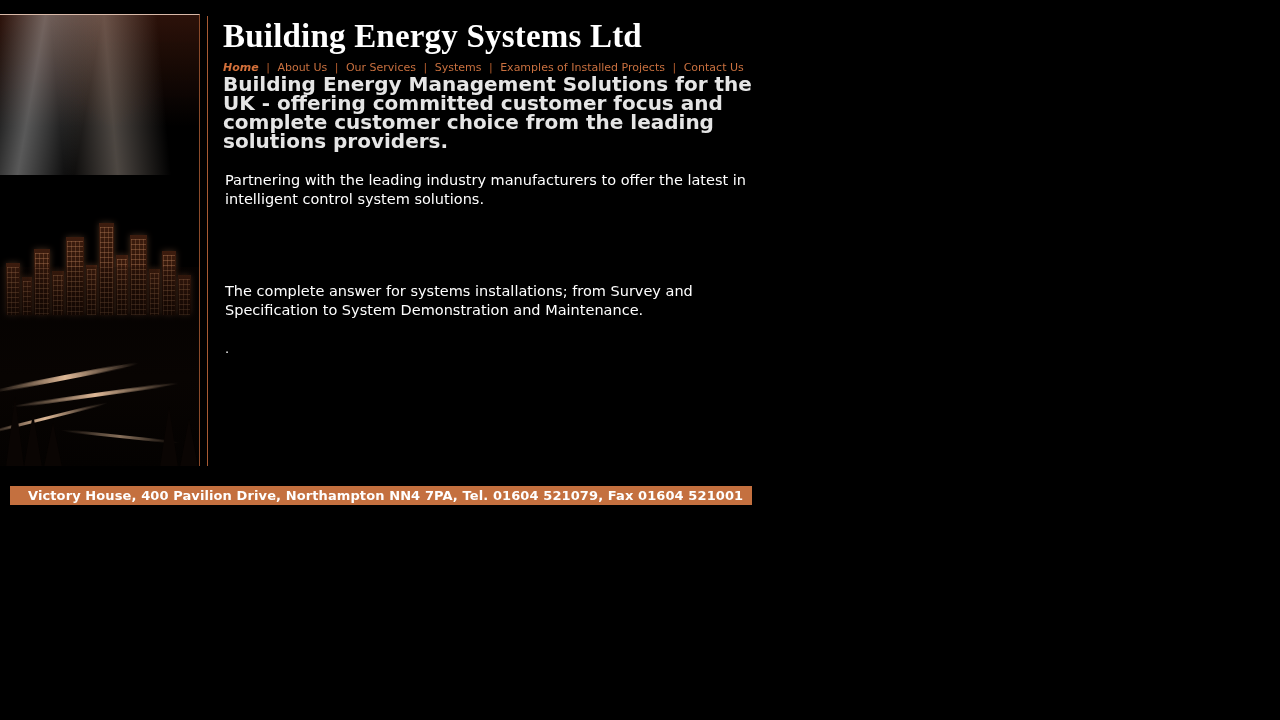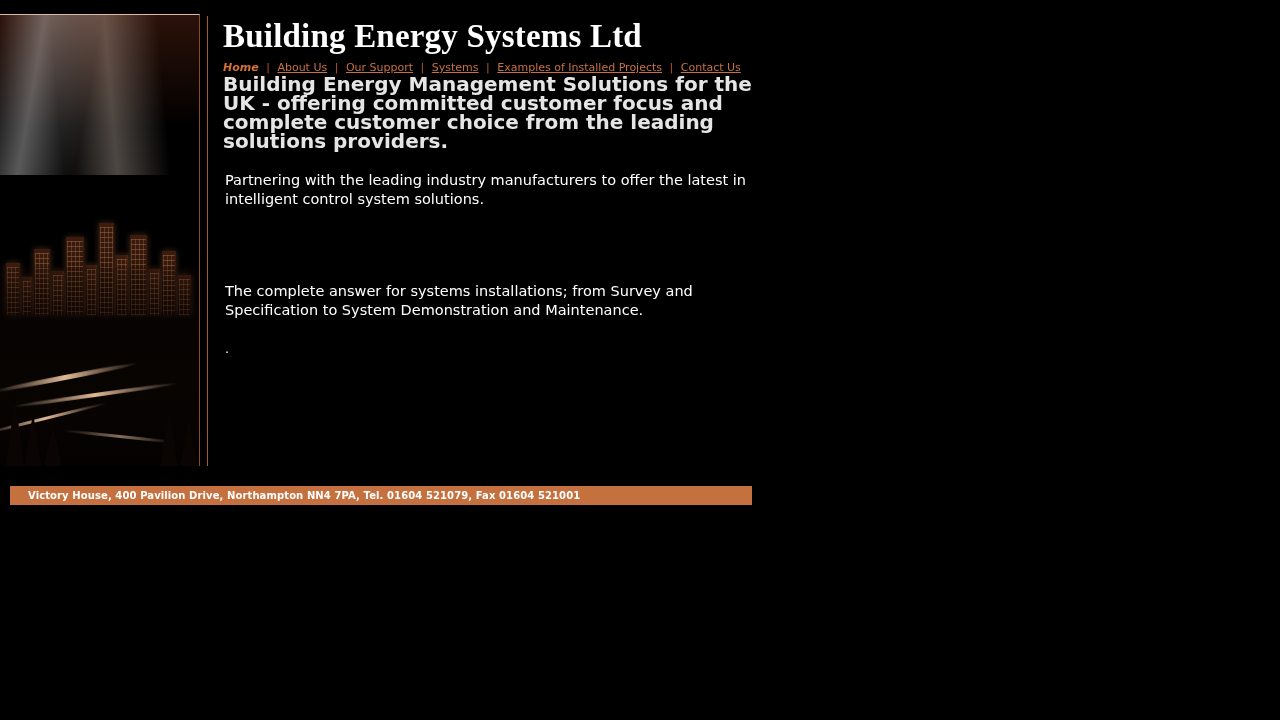--- a/index.html
+++ b/index.html
@@ -129,21 +129,20 @@
     letter-spacing: 0.2px;
   }
   .navbar {
     margin-top: 5px;
     font-size: 11px;
     line-height: 14px;
     white-space: nowrap;
   }
   .navbar .nav-link {
     color: #c9703f;
-    text-decoration: underline;
     cursor: pointer;
   }
   .navbar .nav-link.current {
     color: #d4703a;
     font-weight: bold;
     text-decoration: none;
     font-style: italic;
   }
   .navbar .sep {
     color: #b35c2d;
@@ -180,21 +179,21 @@
     position: absolute;
     left: 10px;
     top: 486px;
     width: 742px;
     height: 19px;
     background: #c4703f;
     display: flex;
     align-items: center;
   }
   .footer-text {
-    font-size: 10px;
+    font-size: 13px;
     font-weight: bold;
     color: #ffffff;
     padding-left: 18px;
     letter-spacing: 0.1px;
     white-space: nowrap;
   }
 </style>
 </head>
 <body>
 
@@ -237,21 +236,21 @@
 
   <div class="content">
 
     <h1 class="site-title">Building Energy Systems Ltd</h1>
 
     <div class="navbar">
       <span class="nav-link current">Home</span>
       <span class="sep">|</span>
       <span class="nav-link">About Us</span>
       <span class="sep">|</span>
-      <span class="nav-link">Our Support</span>
+      <span class="nav-link">Our Services</span>
       <span class="sep">|</span>
       <span class="nav-link">Systems</span>
       <span class="sep">|</span>
       <span class="nav-link">Examples of Installed Projects</span>
       <span class="sep">|</span>
       <span class="nav-link">Contact Us</span>
     </div>
 
     <p class="lead">Building Energy Management Solutions for the UK - offering committed customer focus and complete customer choice from the leading solutions providers.</p>
 

